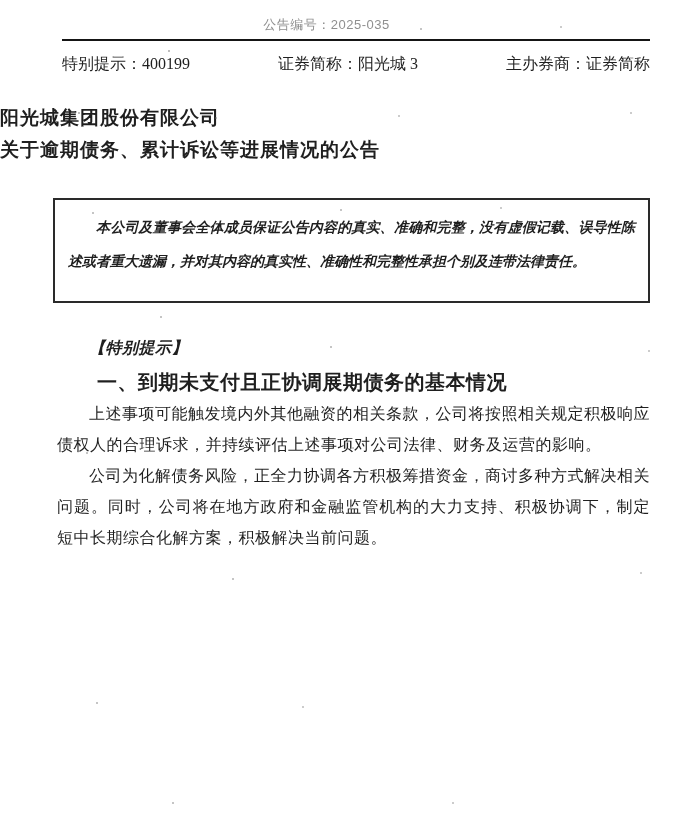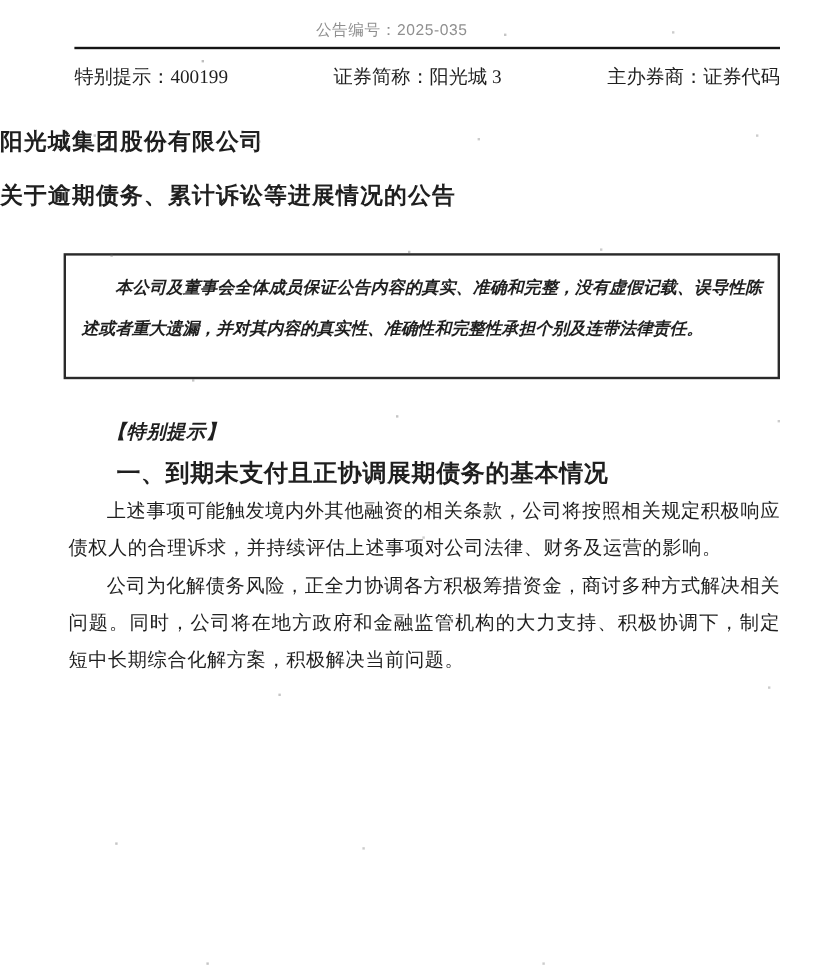--- a/index.html
+++ b/index.html
@@ -39,21 +39,21 @@
   .header-row .field { display: inline-block; }
 
   .title {
     font-family: "Liberation Sans", sans-serif;
     font-weight: 700;
     font-size: 19px;
     letter-spacing: 1px;
     margin: 0;
   }
   .title-1 { margin-top: 30px; }
-  .title-2 { margin-top: 19px; }
+  .title-2 { margin-top: 6px; }
 
   .disclaimer-box {
     margin: 35px 31px 0 53px;
     border: 2px solid #2a2a2a;
     padding: 11px 13px 22px 13px;
     font-size: 14px;
     line-height: 34px;
     font-weight: 700;
     font-style: italic;
     text-align: justify;
@@ -133,21 +133,21 @@
   <hr class="top-rule">
 
   <div class="header-row">
     <span class="field">
       <span>特别提示：</span><span>400199</span>
     </span>
     <span class="field">
       <span>证券简称：</span><span>阳光城 3</span>
     </span>
     <span class="field">
-      <span>主办券商：</span><span>证券代码</span>
+      <span>主办券商：</span><span>证券简称</span>
     </span>
   </div>
 
   <h1 class="title title-1">阳光城集团股份有限公司</h1>
 
   <h2 class="title title-2">关于逾期债务、累计诉讼等进展情况的公告</h2>
 
   <div class="disclaimer-box">
     <p>本公司及董事会全体成员保证公告内容的真实、准确和完整，没有虚假记载、误导性陈述或者重大遗漏，并对其内容的真实性、准确性和完整性承担个别及连带法律责任。</p>
   </div>

